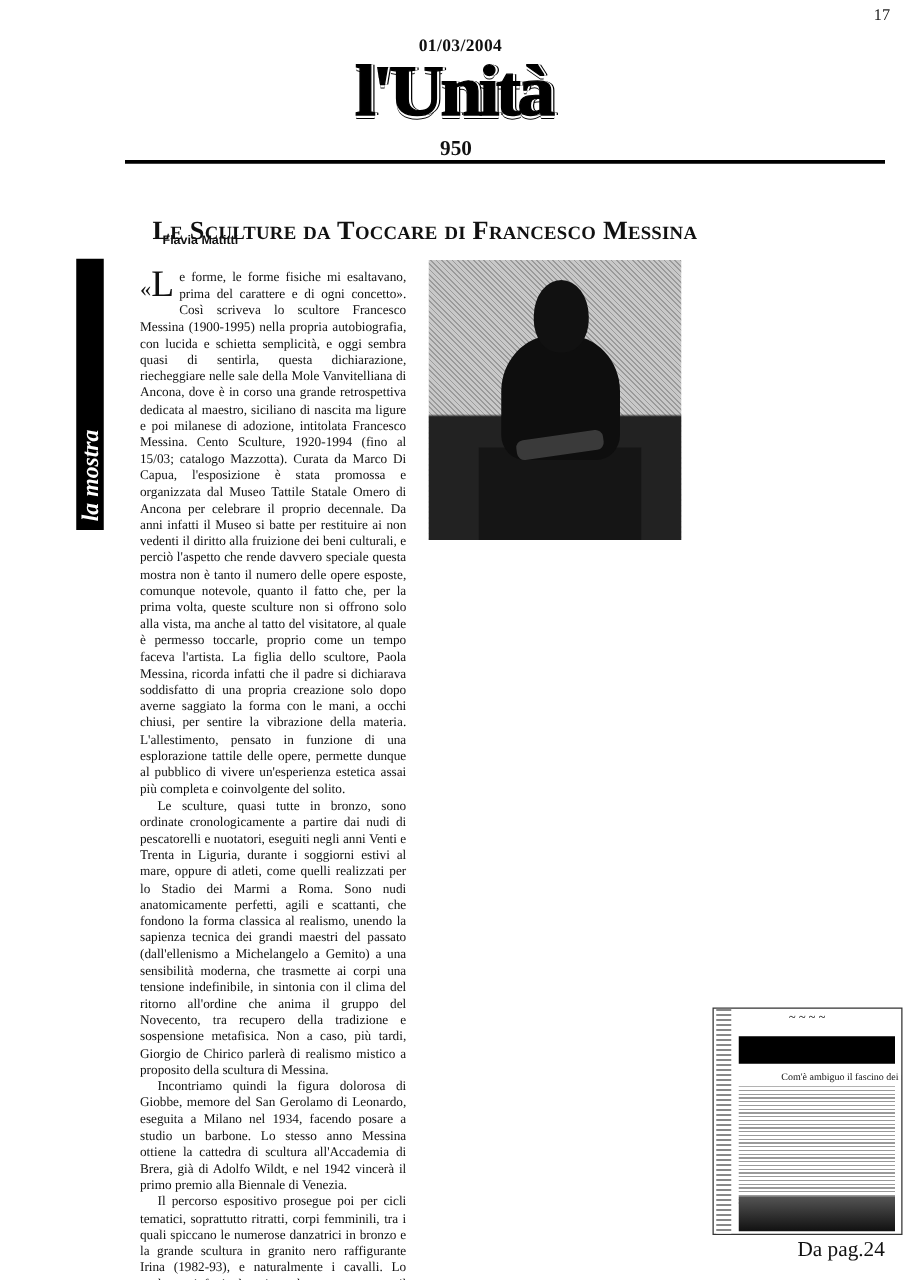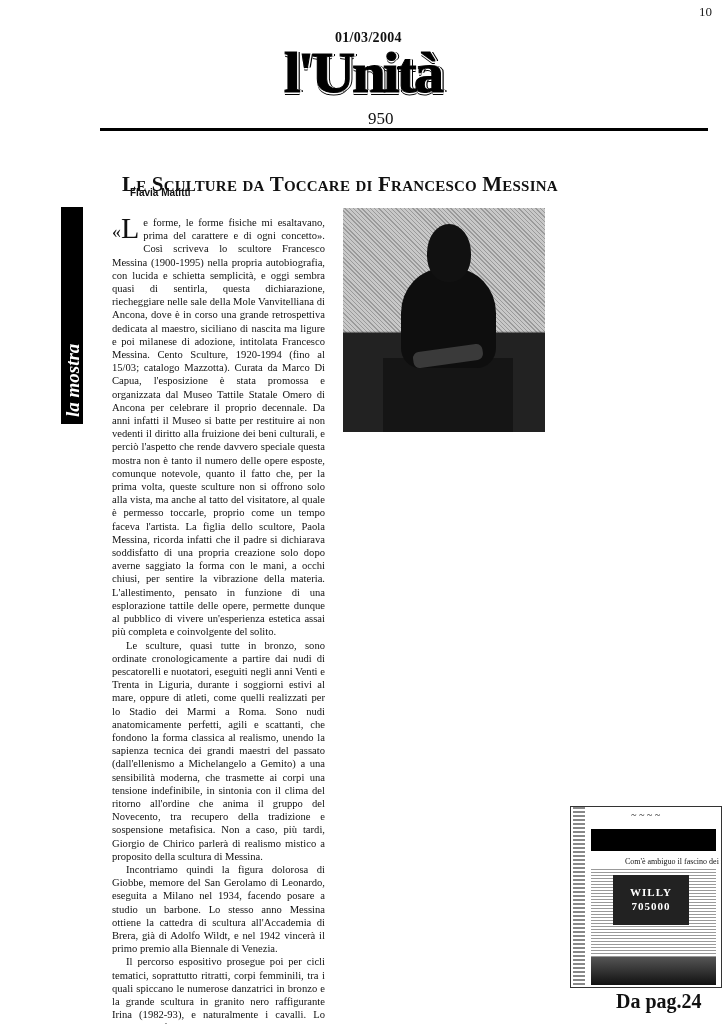--- a/index.html
+++ b/index.html
@@ -2,21 +2,21 @@
 <html><head>
 <meta charset="utf-8">
 <style>
   html, body { margin:0; padding:0; background:#fff; }
   body { width:724px; height:1024px; position:relative; overflow:hidden; font-family:"Liberation Serif", serif; color:#111; }
   .abs { position:absolute; }
   .page-num { right:12px; top:4px; font-size:13px; color:#222; }
   .date { left:335px; top:30px; font-size:14px; font-weight:bold; letter-spacing:0.3px; }
   .masthead { left:270px; top:47px; width:176px; height:52px;text-align:center; }
   .masthead-text { font-family:"Liberation Serif", serif; font-weight:900; font-size:58px; line-height:52px; letter-spacing:-3px; color:#000; -webkit-text-stroke:1px #000; text-shadow: 2px 0 0 #fff, 3px 0 0 #000, 0 2px 0 #fff, 0 3px 0 #000; transform:scaleX(1.05); transform-origin:left; }
-  .issue { left:368px; top:109px; font-size:17px; font-weight:normal; }
+  .issue { left:352px; top:109px; font-size:17px; font-weight:bold; }
   .rule { left:100px; top:128px; width:608px; height:3px; background:#000; }
   .headline { left:110px; top:160px; font-size:21px; font-variant:small-caps; letter-spacing:0.2px; white-space:nowrap; }
   .byline { left:110px; top:187px; font-size:10px; font-weight:bold; font-family:"Liberation Sans", sans-serif;padding-left:20px; }
   .section-bar { left:61px; top:207px; width:22px; height:217px; background:#000; }
   .col { left:112px; top:216px; width:213px; font-size:10.6px; line-height:13.2px; text-align:justify; hyphens:auto; }
   .col p { margin:0; text-indent:14px; }
   .col p.first { text-indent:0; }
   .dropcap { font-size:30px; line-height:24px; float:left; margin:0 4px 0 0; }
   .quote-mark { font-size:18px; }
   .photo { left:343px; top:208px; width:202px; height:224px; background:
@@ -32,26 +32,26 @@
   .thumb { left:570px; top:806px; width:150px; height:180px; border:1px solid #333; background:#fff; overflow:hidden; }
   .thumb .strip { position:absolute; left:2px; top:0; width:12px; height:100%; background:repeating-linear-gradient(to bottom,#888 0 2px,#fff 2px 4px); }
   .thumb .blackbar { position:absolute; left:20px; top:22px; width:125px; height:22px; background:#000; }
   .thumb .scribble { position:absolute; left:60px; top:2px; font-size:10px; font-style:italic; }
   .thumb .tt { position:absolute; left:22px; top:50px; font-size:8px; white-space:nowrap;margin-left:32px; }
   .thumb .pic { position:absolute; left:42px; top:68px; width:76px; height:50px; background:#222; color:#fff; font-weight:bold; font-size:11px; text-align:center; line-height:14px; padding-top:10px; box-sizing:border-box; letter-spacing:1px; }
   .thumb .lines { position:absolute; left:20px; top:62px; width:125px; height:95px; background:repeating-linear-gradient(to bottom,#999 0 1px,#fff 1px 3px); z-index:0; }
   .thumb .car { position:absolute; left:20px; top:150px; width:125px; height:28px; background:linear-gradient(#555,#111); }
   .thumb .pic, .thumb .car { z-index:1; }
   .footer-left { left:225px; top:990px; font-size:12px; font-weight:bold;margin-top:48px; }
-  .footer-right { left:616px; top:990px; font-size:20px; font-weight:bold; }
+  .footer-right { left:638px; top:990px; font-size:17px; font-weight:normal; }
 </style>
 </head>
 <body>
 
-<div class="abs page-num">10</div>
+<div class="abs page-num">17</div>
 
 <div class="abs date">01/03/2004</div>
 
 <div class="abs masthead">
   <div class="masthead-text">l'Unità</div>
 </div>
 
 <div class="abs issue">950</div>
 
 <div class="abs rule"></div>
@@ -80,21 +80,17 @@
   <div class="figure-head"></div>
   <div class="figure-arm"></div>
 </div>
 
 <div class="abs thumb">
   <div class="strip"></div>
   <div class="scribble">~ ~ ~ ~</div>
   <div class="blackbar"></div>
   <div class="tt">Com'è ambiguo il fascino dei numeri</div>
   <div class="lines"></div>
-  <div class="pic">
-    <div>WILLY</div>
-    <div>705000</div>
-  </div>
   <div class="car"></div>
 </div>
 
 <div class="abs footer-left">Cultura</div>
 <div class="abs footer-right">Da pag.24</div>
 
 </body></html>

